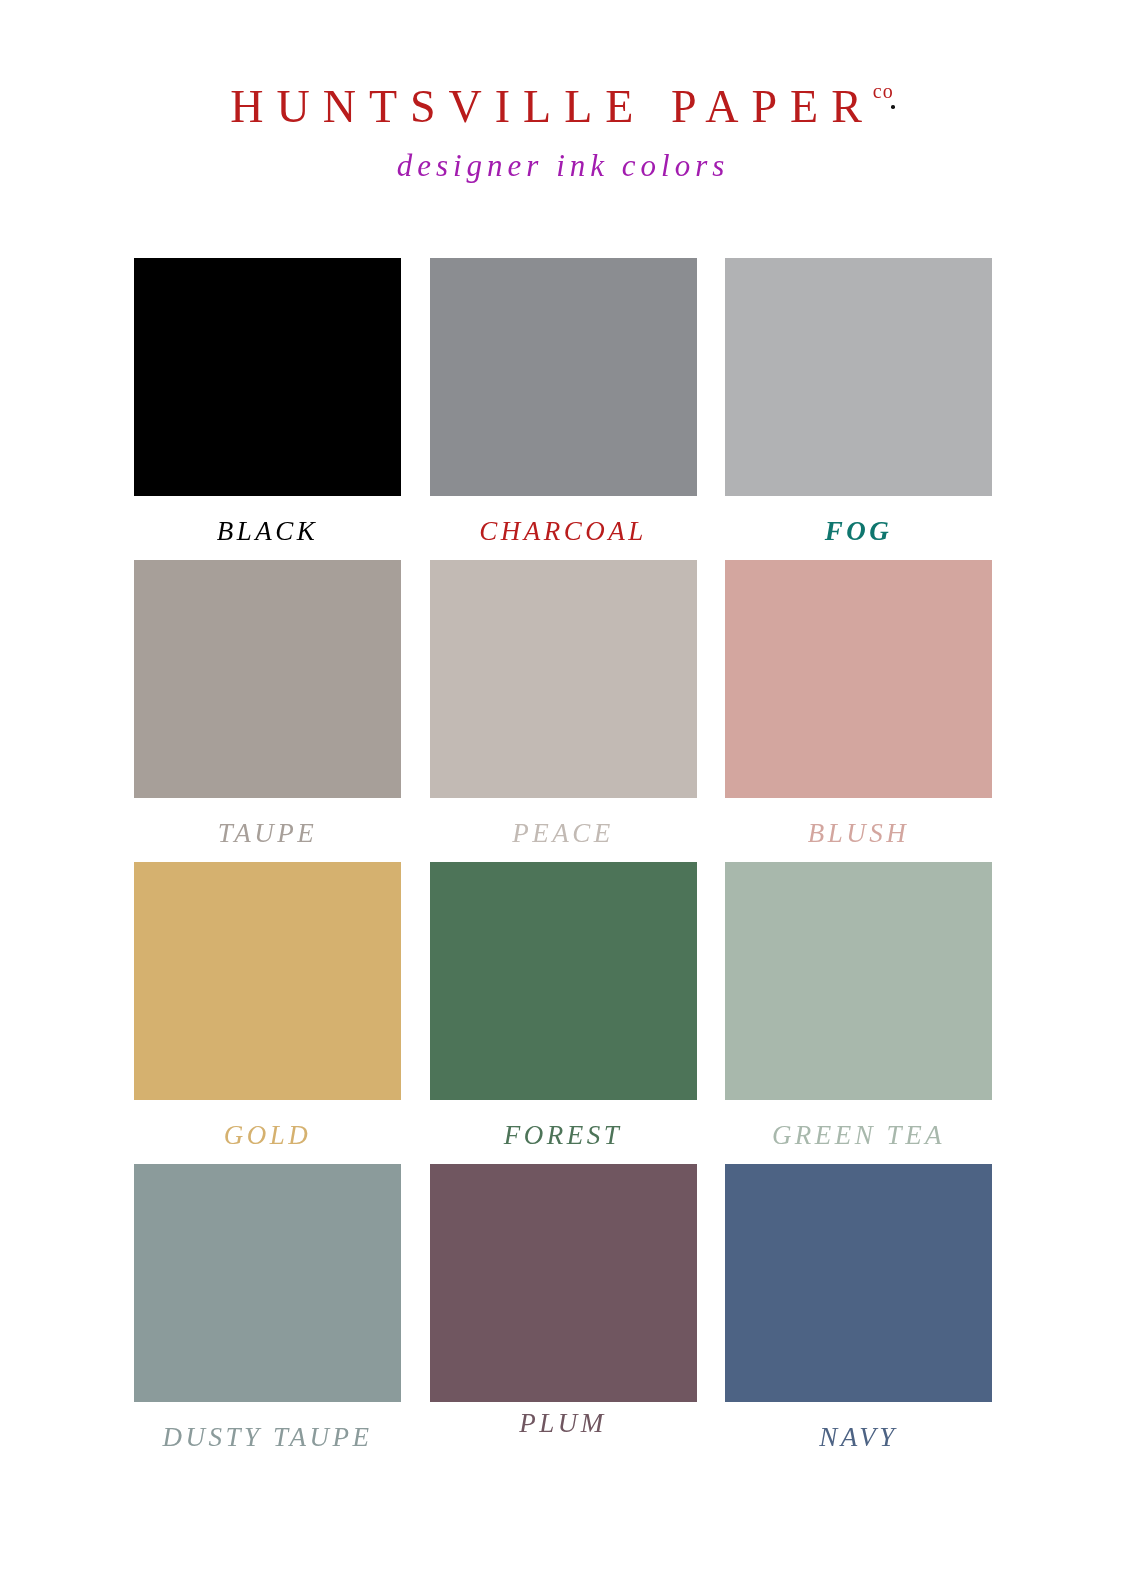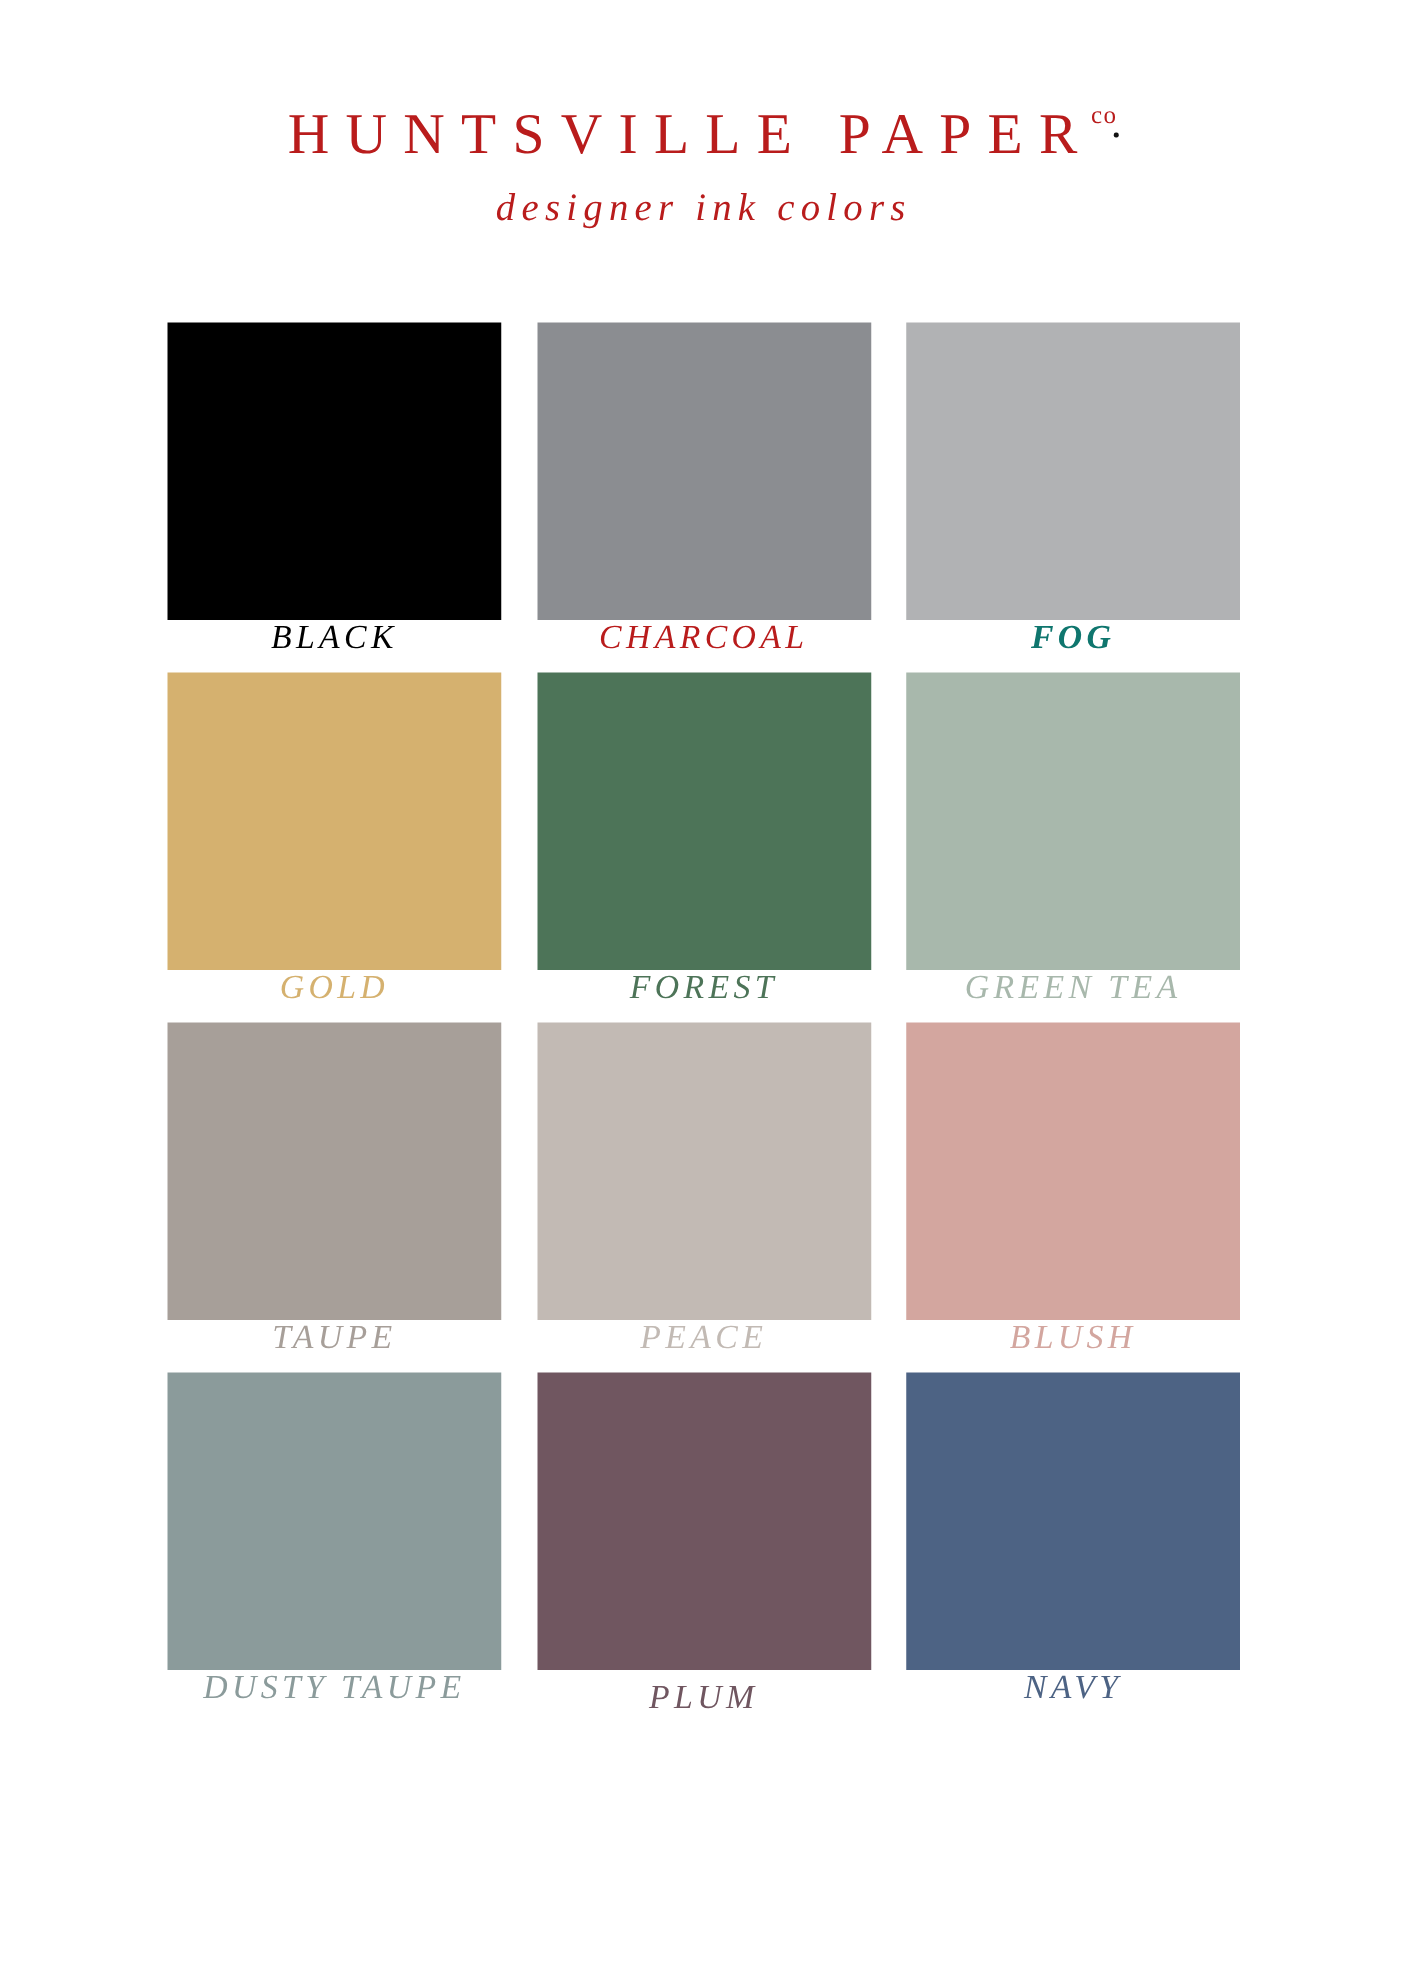--- a/index.html
+++ b/index.html
@@ -65,21 +65,21 @@
     background: #121212;
     border-radius: 50%;
   }
 
   .brand-subtitle {
     margin-top: 20px;
     font-family: "Liberation Serif", "DejaVu Serif", serif;
     font-style: italic;
     font-size: 31px;
     letter-spacing: 5px;
-    color: #b91c1c;
+    color: #a21caf;
     line-height: 1;
   }
 
   
   .swatch-grid {
     position: absolute;
     left: 134px;
     top: 258px;
     width: 858px;
   }
@@ -104,20 +104,21 @@
   }
 
   .swatch-label {
     font-family: "Liberation Serif", "DejaVu Serif", serif;
     font-style: italic;
     font-size: 27px;
     letter-spacing: 3.5px;
     line-height: 1;
     text-align: center;
     white-space: nowrap;
+    margin-top: 22px;
     height: 30px;
   }
 
   
   .swatch-cell.label-high .swatch-label { margin-top: 8px; }
 </style>
 </head>
 <body>
 
 <div class="page">
@@ -141,45 +142,45 @@
         <div class="swatch-label" style="color: #b91c1c;">CHARCOAL</div>
       </div>
       <div class="swatch-cell">
         <div class="swatch-chip" style="background: rgb(177, 178, 180);"></div>
         <div class="swatch-label" style="color: #0f766e; font-weight: bold;">FOG</div>
       </div>
     </div>
 
     <div class="swatch-row">
       <div class="swatch-cell">
+        <div class="swatch-chip" style="background: rgb(167, 159, 153);"></div>
+        <div class="swatch-label" style="color: rgb(167, 159, 153);">TAUPE</div>
+      </div>
+      <div class="swatch-cell">
+        <div class="swatch-chip" style="background: rgb(194, 186, 180);"></div>
+        <div class="swatch-label" style="color: rgb(194, 186, 180);">PEACE</div>
+      </div>
+      <div class="swatch-cell">
+        <div class="swatch-chip" style="background: rgb(211, 166, 159);"></div>
+        <div class="swatch-label" style="color: rgb(211, 166, 159);">BLUSH</div>
+      </div>
+    </div>
+
+    <div class="swatch-row">
+      <div class="swatch-cell">
         <div class="swatch-chip" style="background: rgb(213, 177, 111);"></div>
         <div class="swatch-label" style="color: rgb(213, 177, 111);">GOLD</div>
       </div>
       <div class="swatch-cell">
         <div class="swatch-chip" style="background: rgb(77, 116, 88);"></div>
         <div class="swatch-label" style="color: rgb(77, 116, 88);">FOREST</div>
       </div>
       <div class="swatch-cell">
         <div class="swatch-chip" style="background: rgb(168, 184, 172);"></div>
         <div class="swatch-label" style="color: rgb(168, 184, 172);">GREEN TEA</div>
-      </div>
-    </div>
-
-    <div class="swatch-row">
-      <div class="swatch-cell">
-        <div class="swatch-chip" style="background: rgb(167, 159, 153);"></div>
-        <div class="swatch-label" style="color: rgb(167, 159, 153);">TAUPE</div>
-      </div>
-      <div class="swatch-cell">
-        <div class="swatch-chip" style="background: rgb(194, 186, 180);"></div>
-        <div class="swatch-label" style="color: rgb(194, 186, 180);">PEACE</div>
-      </div>
-      <div class="swatch-cell">
-        <div class="swatch-chip" style="background: rgb(211, 166, 159);"></div>
-        <div class="swatch-label" style="color: rgb(211, 166, 159);">BLUSH</div>
       </div>
     </div>
 
     <div class="swatch-row">
       <div class="swatch-cell">
         <div class="swatch-chip" style="background: rgb(139, 155, 155);"></div>
         <div class="swatch-label" style="color: rgb(139, 155, 155);">DUSTY TAUPE</div>
       </div>
       <div class="swatch-cell label-high">
         <div class="swatch-chip" style="background: rgb(112, 86, 96);"></div>

